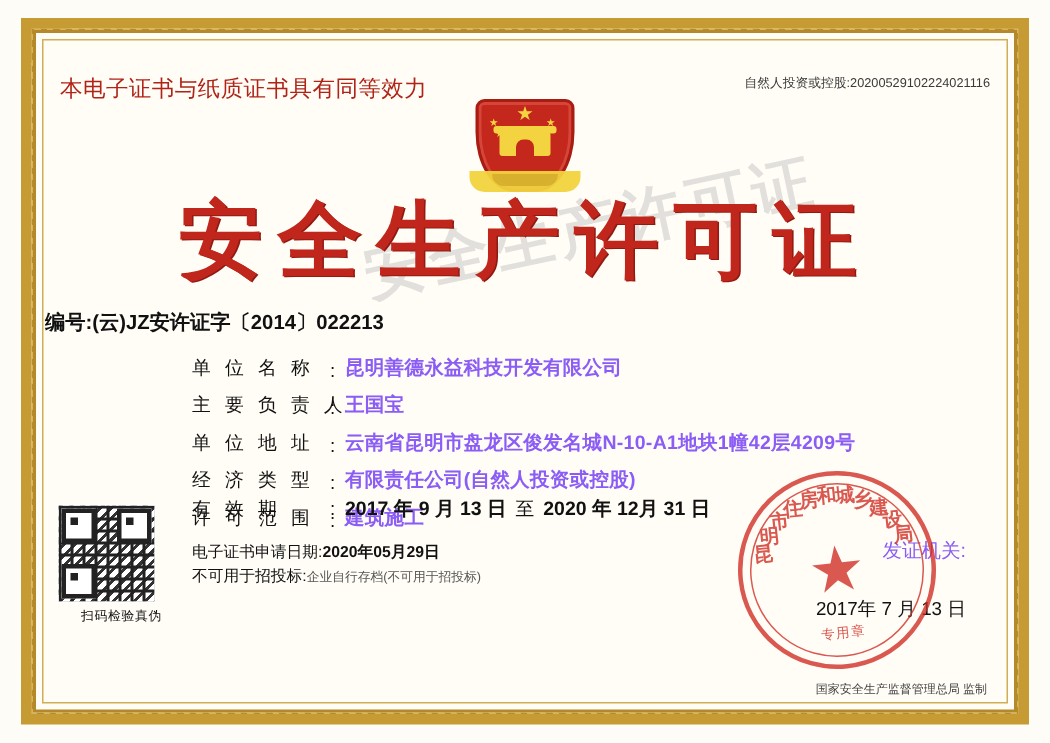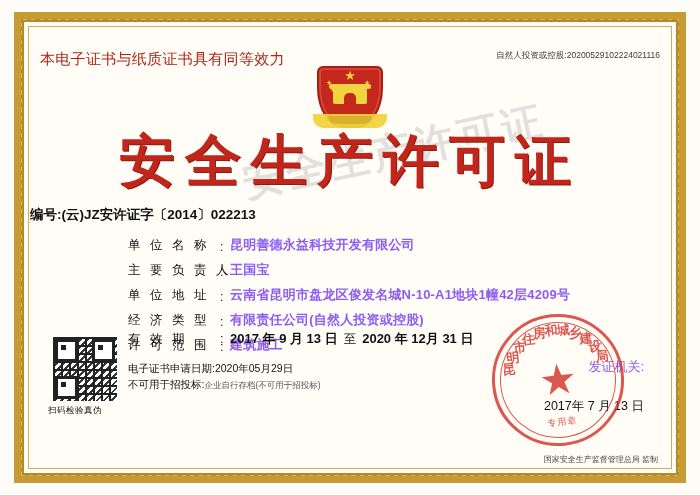--- a/index.html
+++ b/index.html
@@ -242,21 +242,21 @@
   .bottom-left {
     position: absolute;
     left: 98px;
     top: 332px;
     font-size: 10.5px;
     color: #111;
     line-height: 1.55;
   }
   .bottom-left .b-row { white-space: nowrap; }
   .bottom-left .b-label { }
-  .bottom-left .b-val { font-weight: normal; }
+  .bottom-left .b-val { font-weight: bold; }
   .bottom-left .b-note {
     font-size: 8.5px;
     color: #555;
     font-weight: normal;
   }
 
   .issuer {
     position: absolute;
     right: 26px;
     top: 330px;
@@ -270,24 +270,24 @@
     right: 26px;
     top: 370px;
     font-size: 12.5px;
     color: #111;
     white-space: nowrap;
   }
 
   
   .qr-wrap {
     position: absolute;
-    left: 18px;
+    left: 4px;
     top: 308px;
     width: 74px;
-    text-align: left;
+    text-align: right;
   }
   .qr {
     width: 64px;
     height: 64px;
     margin: 0 auto;
     background:
       linear-gradient(90deg, #222 2px, transparent 2px) 0 0/8px 8px,
       linear-gradient(#222 2px, transparent 2px) 0 0/8px 8px,
       repeating-linear-gradient(135deg, #333 0 2px, #fff 2px 5px);
     background-color: #fff;

